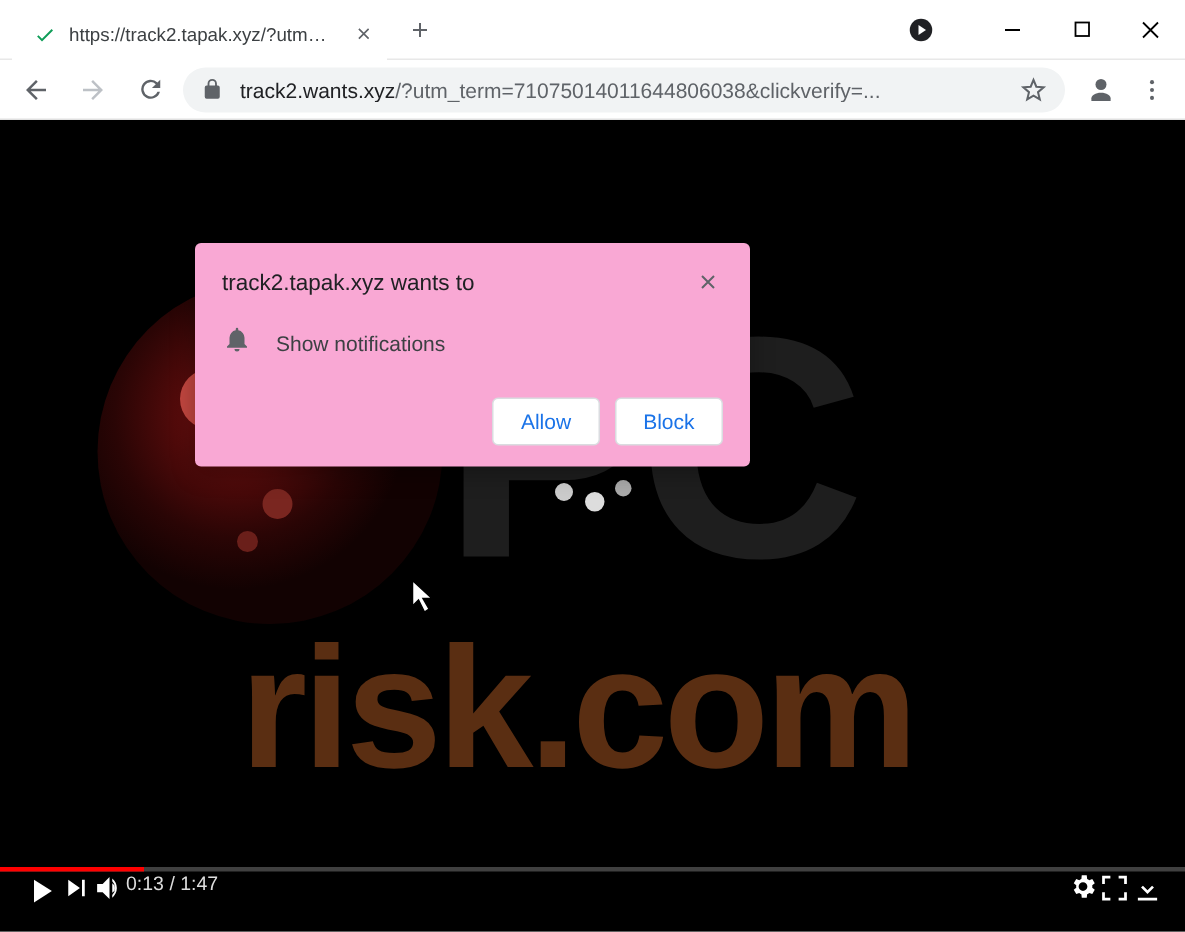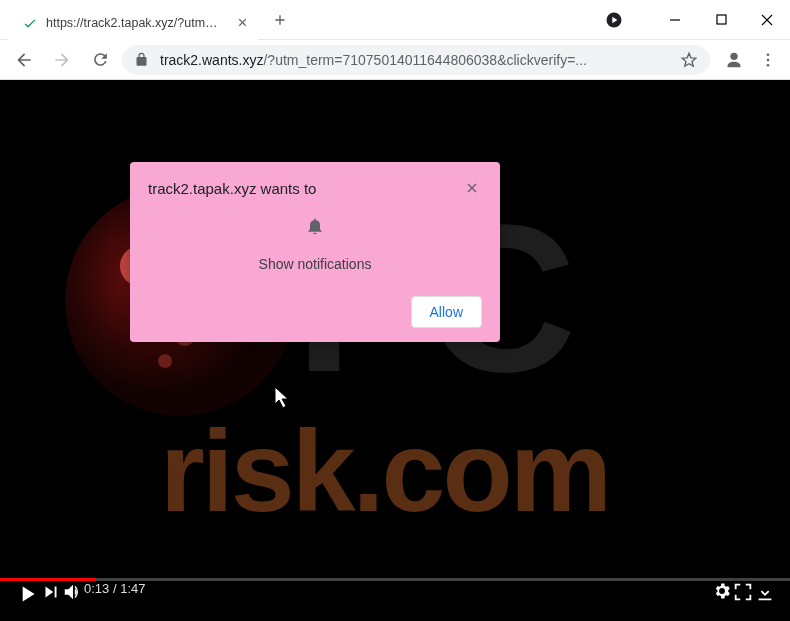--- a/index.html
+++ b/index.html
@@ -40,21 +40,21 @@
 .spinner-dot { position: absolute; border-radius: 50%; background: #aaa; }
 
 
 .cursor-arrow { position: absolute; left: 274px; top: 306px; pointer-events: none; }
 
 
 .perm-popup { position: absolute; left: 130px; top: 82px; width: 370px; background: #f9a8d4; border-radius: 4px; box-shadow: 0 4px 16px rgba(0,0,0,0.3); padding: 18px 18px 14px; z-index: 50; }
 .perm-header { display: flex; align-items: flex-start; justify-content: space-between; }
 .perm-title { font-size: 15px; color: #202124; }
 .perm-close { width: 18px; height: 18px; color: #5f6368; cursor: pointer; }
-.perm-row { display: flex; align-items: center; gap: 16px; margin-top: 18px; color: #5f6368; flex-direction: column; }
+.perm-row { display: flex; align-items: center; gap: 16px; margin-top: 18px; color: #5f6368; }
 .perm-row-text { font-size: 14px; color: #3c4043; }
 .perm-actions { display: flex; justify-content: flex-end; gap: 10px; margin-top: 24px; }
 .perm-btn { padding: 7px 18px; border: 1px solid #dadce0; background: #fff; border-radius: 4px; font-size: 14px; color: #1a73e8; cursor: pointer; }
 
 
 .progress-track { position: absolute; bottom: 40px; left: 0; right: 0; height: 3px; background: rgba(255,255,255,0.25); }
 .progress-fill { height: 100%; background: #ff0000; width: 12.2%; }
 .video-controls { position: absolute; bottom: 0; left: 0; right: 0; height: 40px; display: flex; align-items: flex-start; padding: 0 14px; color: #fff; }
 .vc-btn { display: flex; align-items: center; justify-content: center; cursor: pointer; color: #fff; }
 .vc-time { font-size: 13px; color: #ddd; }
@@ -201,20 +201,21 @@
     <div class="perm-row">
       <span>
         <svg viewBox="0 0 24 24" width="20" height="20">
             <path fill="#5f6368" d="M12 22a2 2 0 0 0 2-2h-4a2 2 0 0 0 2 2zm6-6V11a6 6 0 0 0-5-5.91V4a1 1 0 1 0-2 0v1.09A6 6 0 0 0 6 11v5l-2 2v1h16v-1z"></path>
           </svg>
       </span>
       <span class="perm-row-text">Show notifications</span>
     </div>
     <div class="perm-actions">
       <button class="perm-btn">Allow</button>
+      <button class="perm-btn">Block</button>
     </div>
   </div>
 
   <div class="progress-track">
     <div class="progress-fill" style="width: 12.2%;"></div>
   </div>
 
   <div class="video-controls">
     <span class="vc-btn">
       <svg viewBox="0 0 24 24" width="26" height="26">

